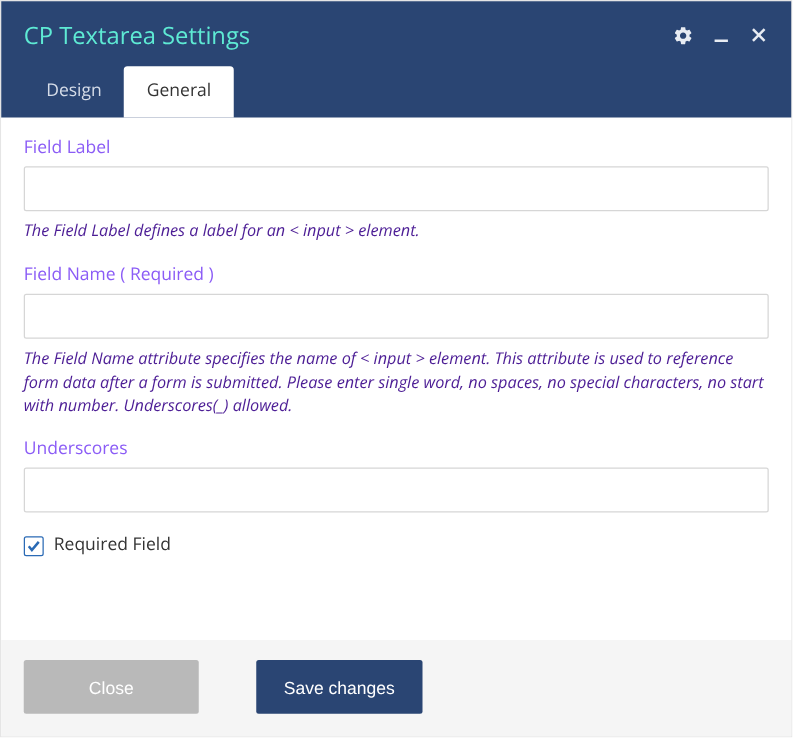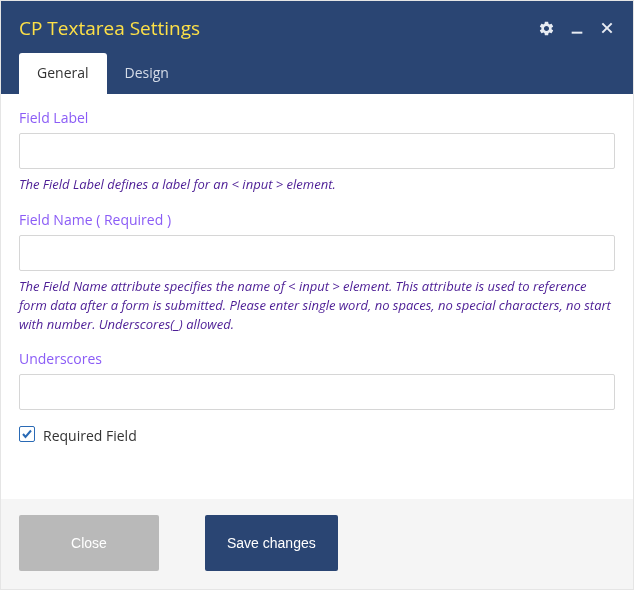--- a/index.html
+++ b/index.html
@@ -1,36 +1,36 @@
 <!DOCTYPE html>
 <html><head>
   <meta charset="utf-8">
   <style>
     * { box-sizing: border-box; margin: 0; padding: 0; }
     body { font-family: 'Segoe UI', 'Open Sans', Tahoma, sans-serif; background: #fff; width: 634px; height: 590px; overflow: hidden; }
     .modal { width: 634px; height: 590px; display: flex; flex-direction: column; border: 1px solid #e5e5e5; }
     .header { background: #2a4573; color: #fff; padding: 0; position: relative; }
     .header-top { display: flex; align-items: center; justify-content: space-between; padding: 14px 18px 12px 18px; }
-    .title { font-size: 19px; font-weight: 400; color: #fde047; }
+    .title { font-size: 19px; font-weight: 400; color: #5eead4; }
     .header-icons { display: flex; align-items: center; gap: 14px; }
     .header-icons .icon { color: #e8ecf3; cursor: pointer; display: flex; align-items: center; }
     .tabs { display: flex; padding: 0 18px; }
     .tab { padding: 10px 18px 12px 18px; font-size: 14px; color: #d5dce8; cursor: pointer; border-radius: 3px 3px 0 0; }
     .tab.active { background: #fff; color: #333; }
     .body { flex: 1; overflow-y: auto; padding: 14px 18px 8px 18px; background: #fff; }
     .field-group { margin-bottom: 16px; }
     .field-label { font-size: 14px; color: #8b5cf6; margin-bottom: 6px; font-weight: 500; }
     .text-input { width: 100%; height: 36px; border: 1px solid #d6d6d6; border-radius: 2px; padding: 0 10px; font-size: 14px; background: #fff; }
     .help-text { font-size: 13px; font-style: italic; color: #4c1d95; margin-top: 6px; line-height: 1.45; }
-    .checkbox-row { display: flex; align-items: flex-start; gap: 8px; margin-top: 4px; }
+    .checkbox-row { display: flex; align-items: flex-end; gap: 8px; margin-top: 4px; }
     .checkbox { width: 16px; height: 16px; border: 1px solid #2a6ab5; border-radius: 2px; display: flex; align-items: center; justify-content: center; cursor: pointer; }
     .checkbox svg { width: 12px; height: 12px; }
     .checkbox-label { font-size: 14px; color: #333; }
     .footer { background: #f5f5f5; padding: 16px 18px 18px 18px; display: flex; gap: 14px; }
-    .btn { height: 56px; padding: 0 22px; font-size: 14px; border: none; border-radius: 2px; cursor: pointer; }
+    .btn { height: 43px; padding: 0 22px; font-size: 14px; border: none; border-radius: 2px; cursor: pointer; }
     .btn-close { background: #b9b9b9; color: #fff; min-width: 140px; }
     .btn-save { background: #2a4573; color: #fff; min-width: 120px; margin-left: 32px; }
   </style>
 </head>
 <body>
 
 <div class="modal">
   <div class="header">
     <div class="header-top">
       <div class="title">CP Textarea Settings</div>
@@ -47,22 +47,22 @@
         </span>
         <span class="icon">
           <svg width="16" height="16" viewBox="0 0 24 24" fill="none" stroke="currentColor" stroke-width="3">
               <line x1="5" y1="5" x2="19" y2="19"></line>
               <line x1="19" y1="5" x2="5" y2="19"></line>
             </svg>
         </span>
       </div>
     </div>
     <div class="tabs">
+      <div class="tab">Design</div>
       <div class="tab active">General</div>
-      <div class="tab">Design</div>
     </div>
   </div>
 
   <div class="body">
     <div class="field-group">
       <div class="field-label">Field Label</div>
       <input type="text" class="text-input" value="" style="">
       <div class="help-text">The Field Label defines a label for an &lt; input &gt; element.</div>
     </div>
 

